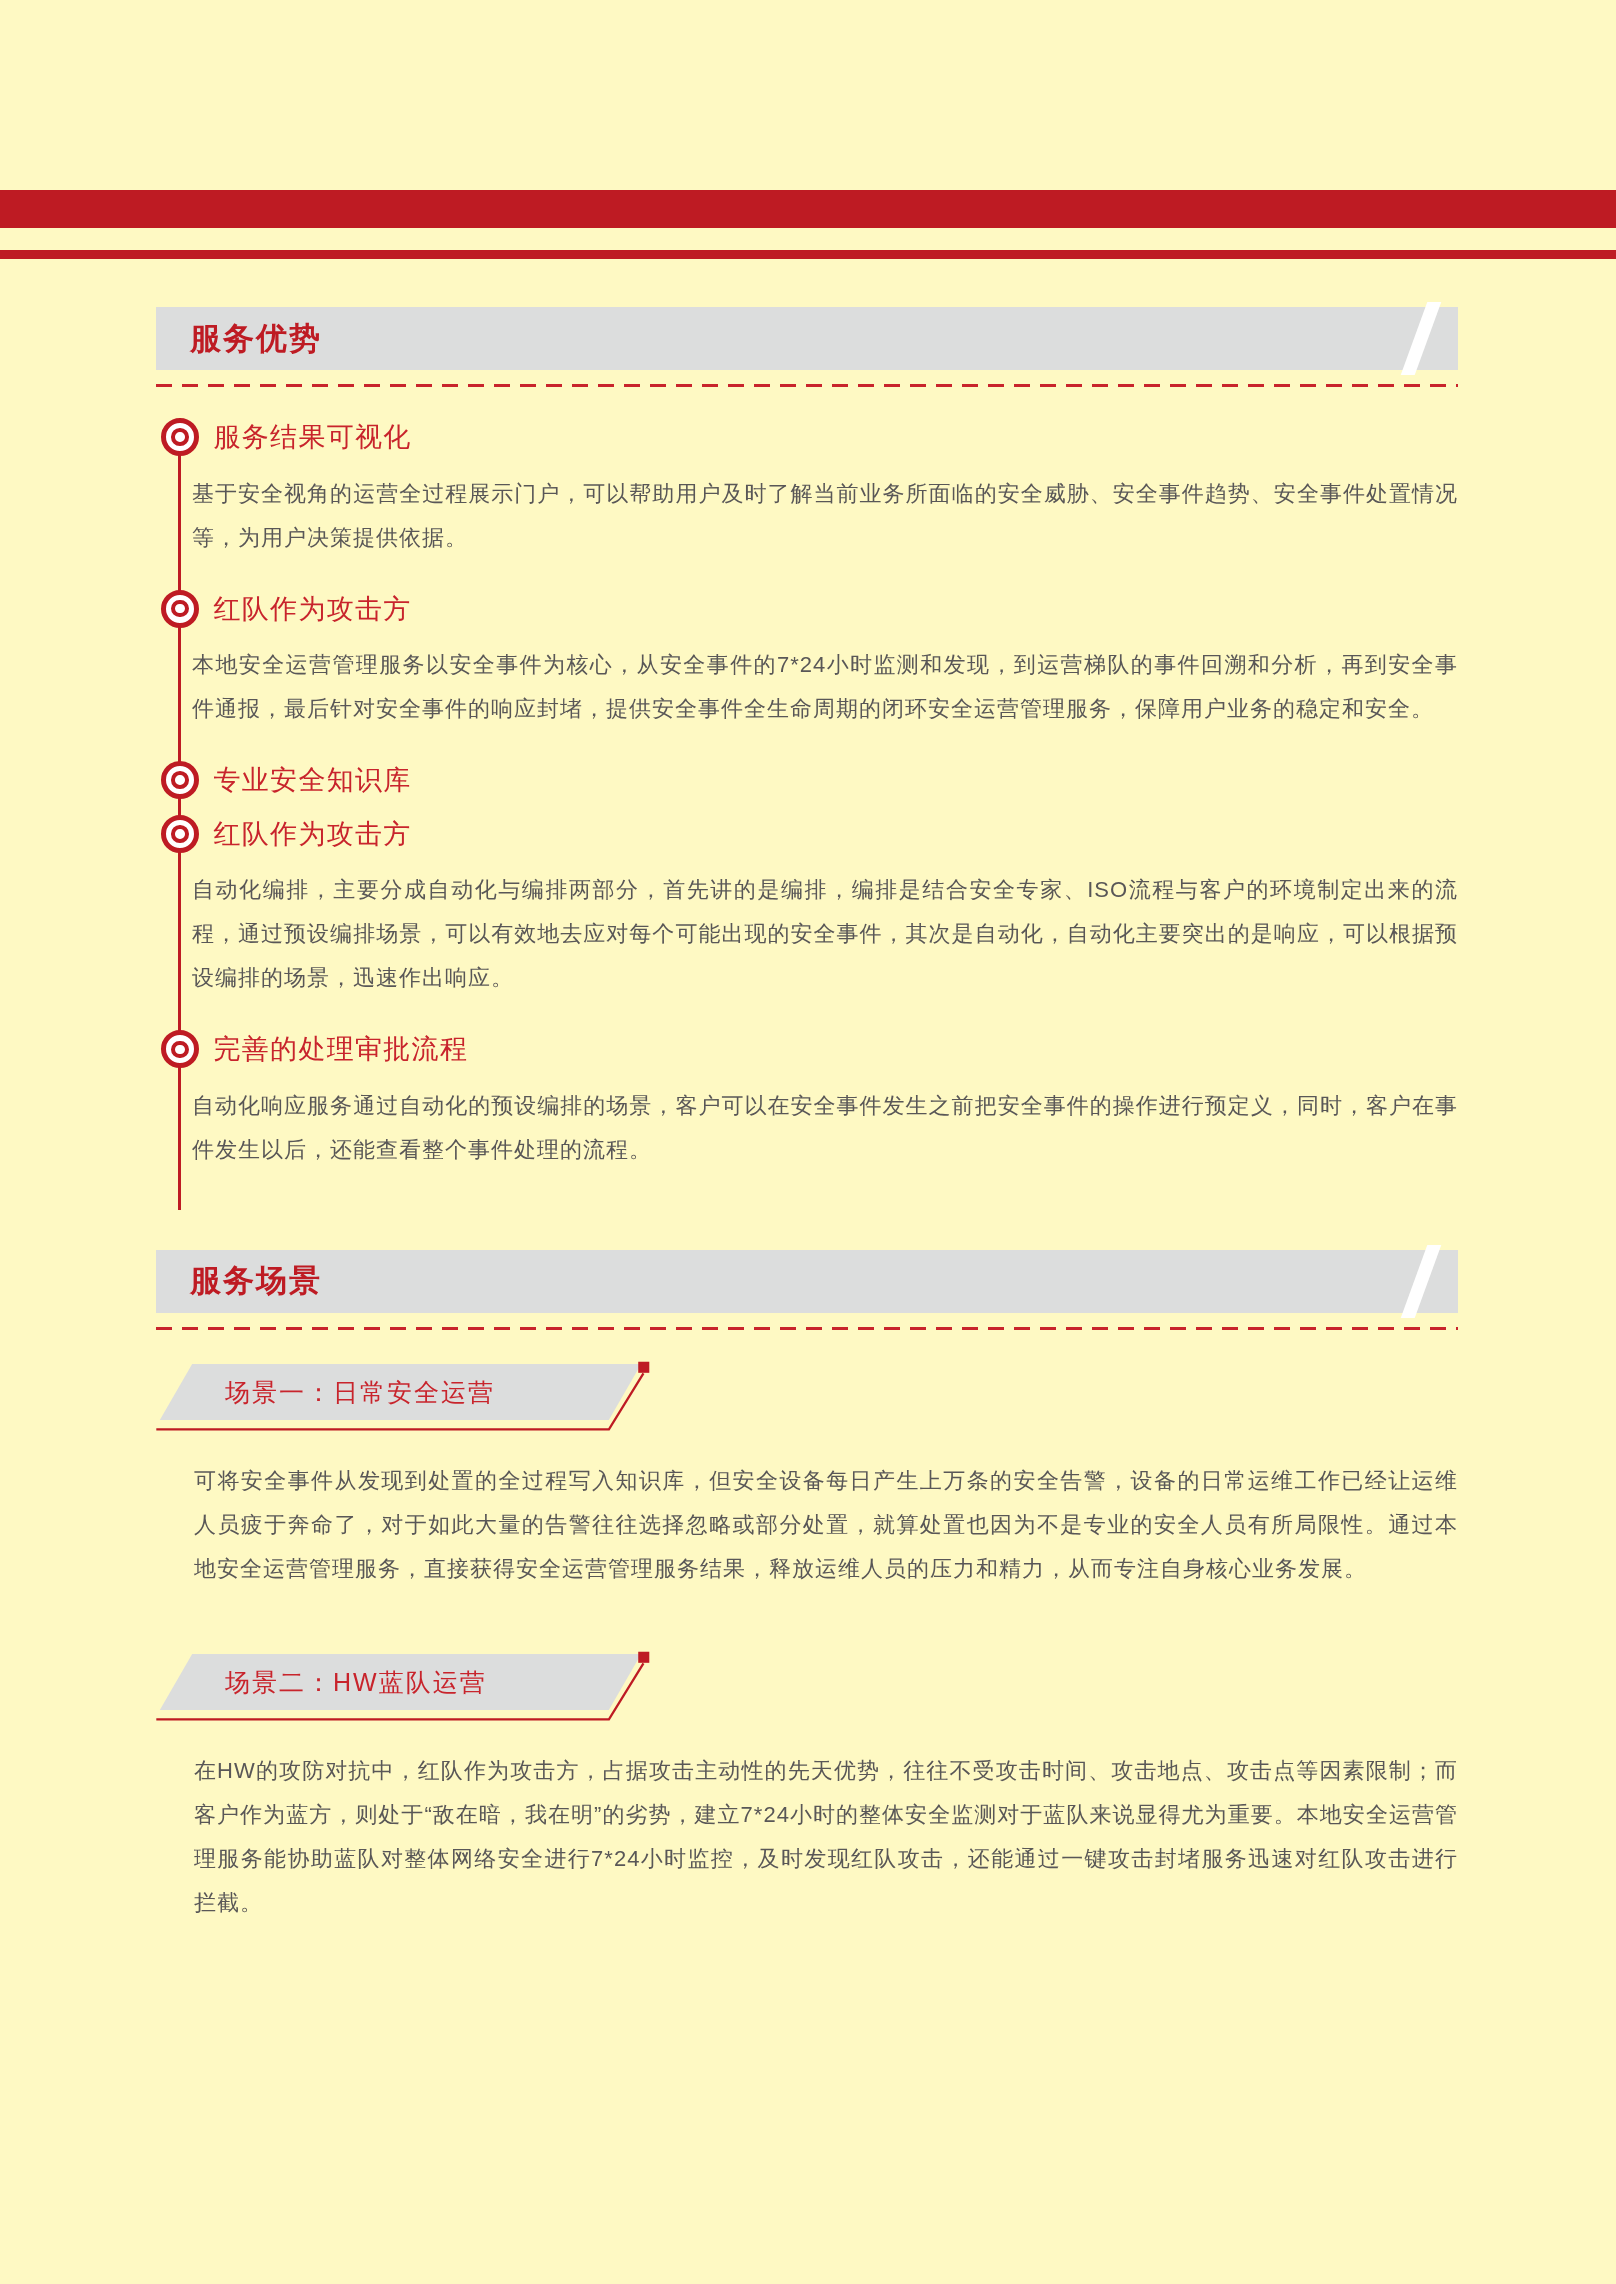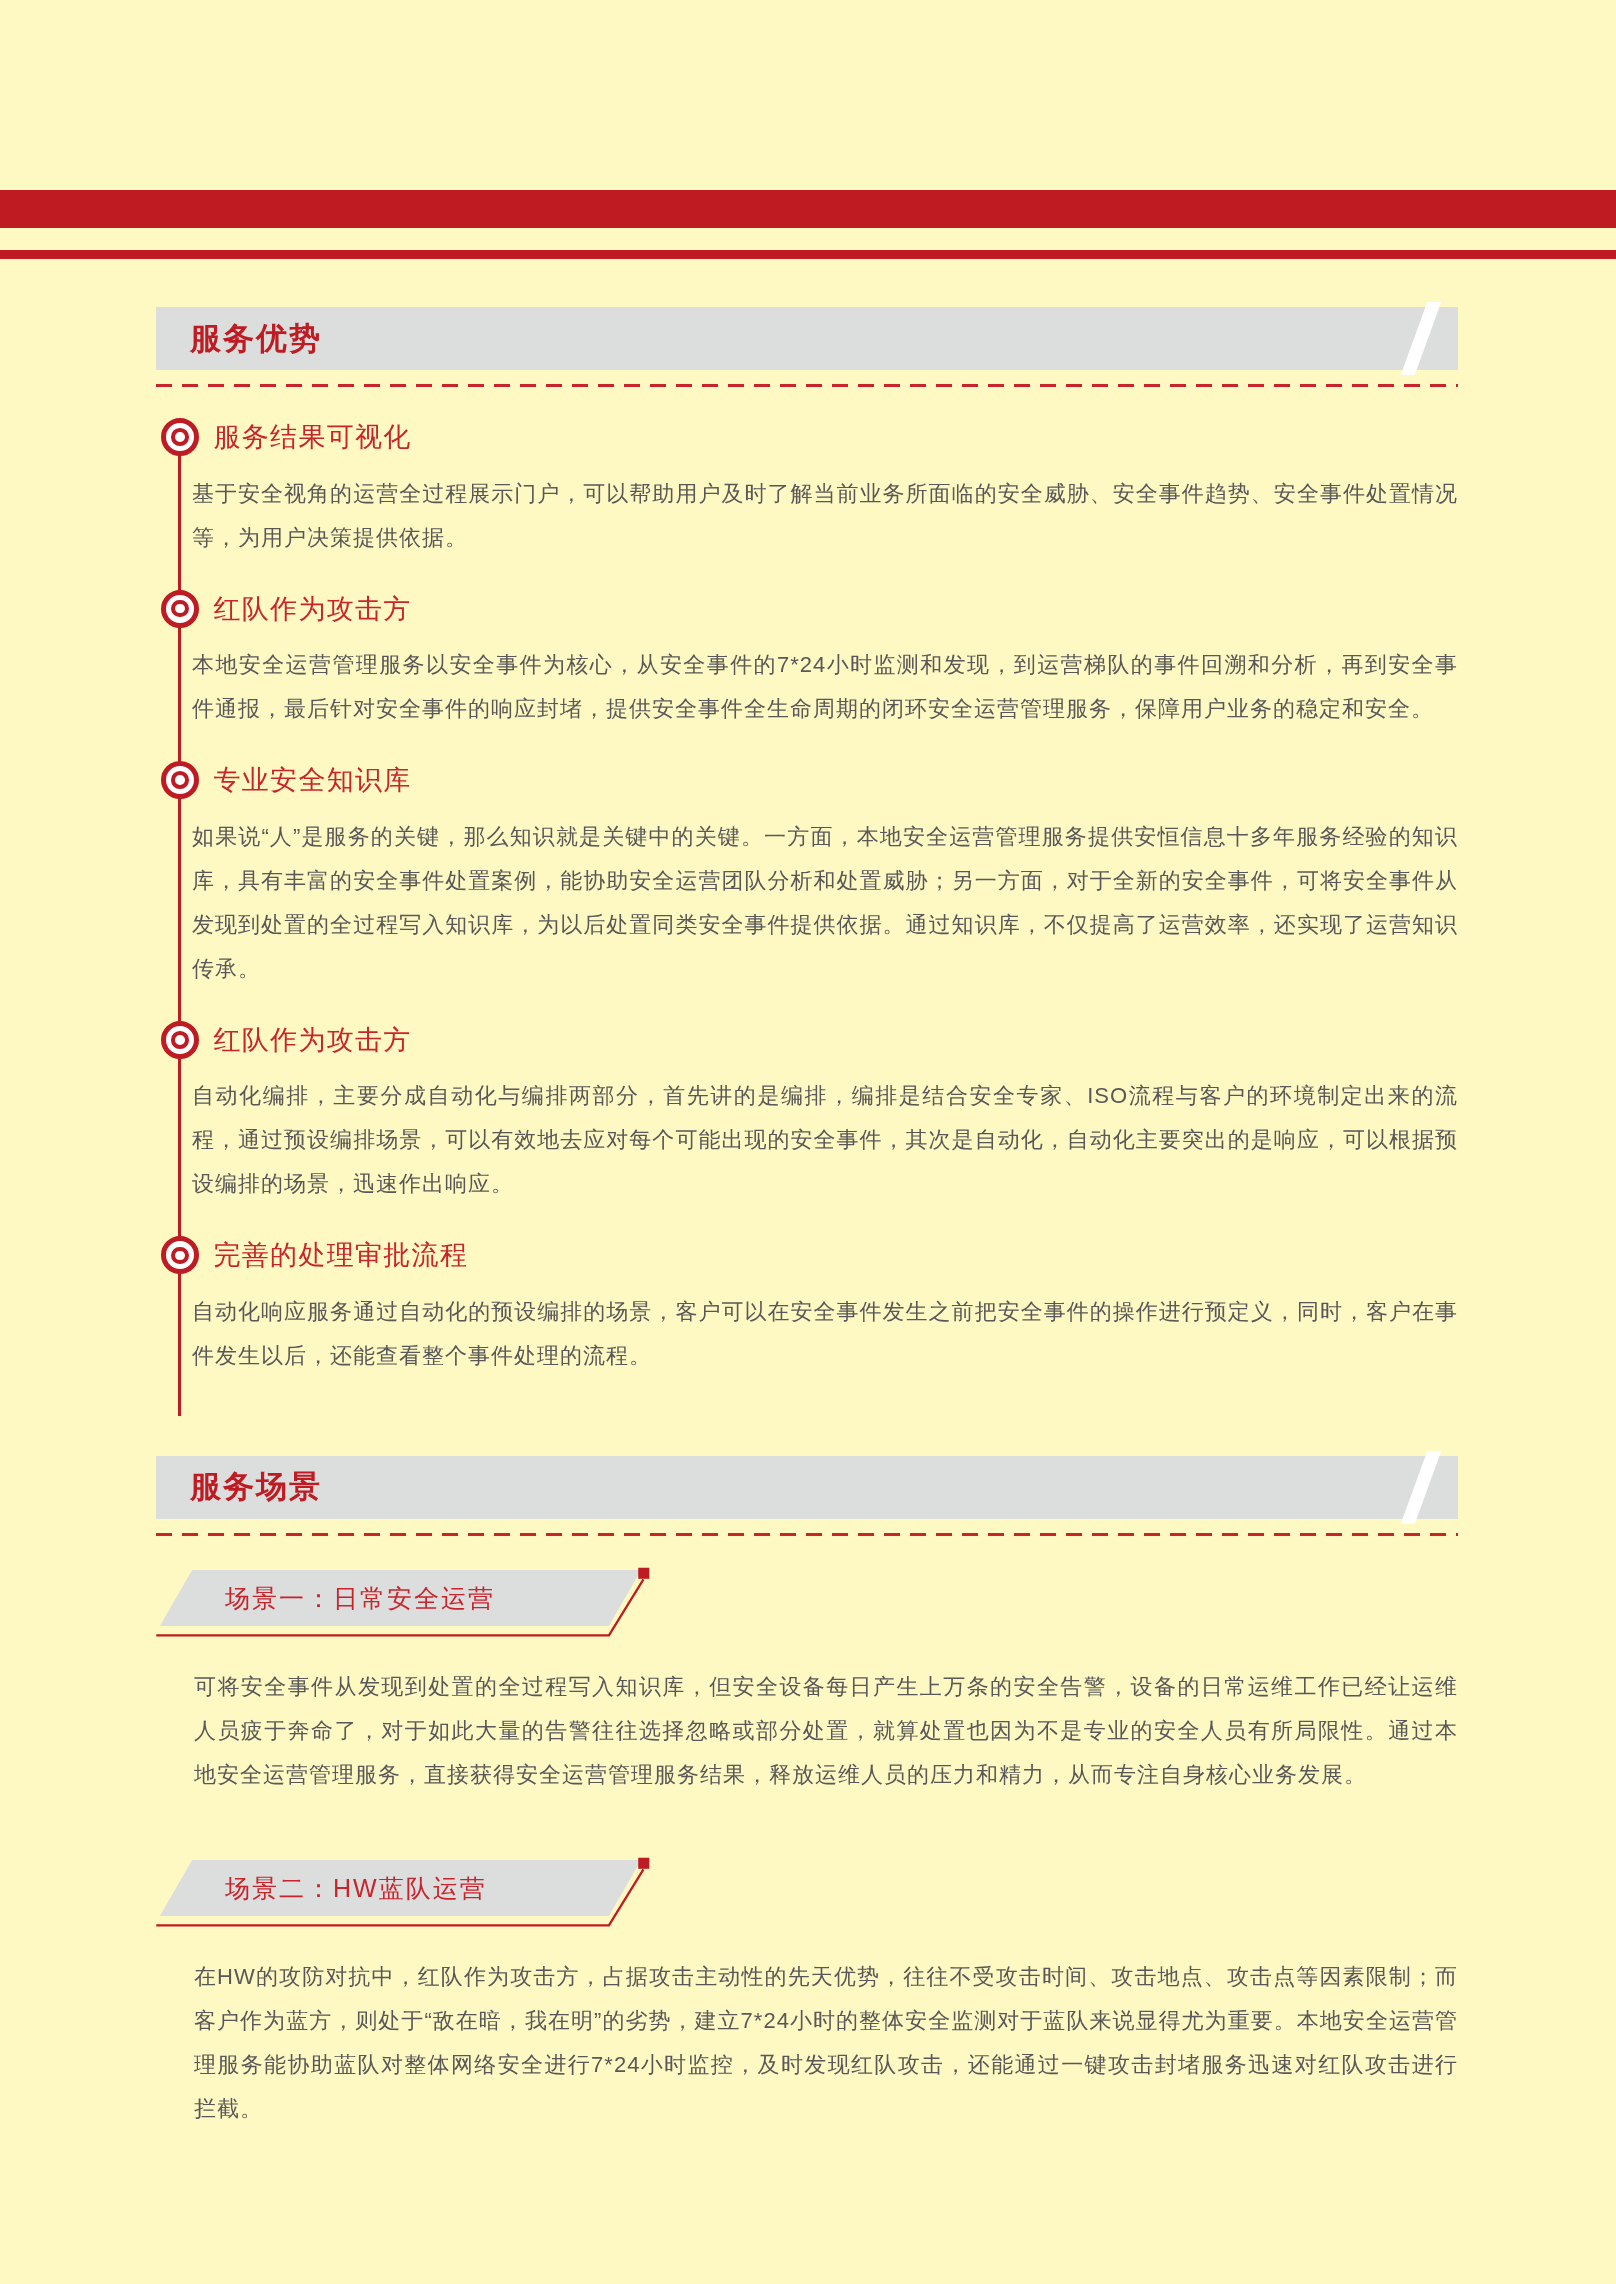--- a/index.html
+++ b/index.html
@@ -115,21 +115,20 @@
         <div class="adv-body">本地安全运营管理服务以安全事件为核心，从安全事件的7*24小时监测和发现，到运营梯队的事件回溯和分析，再到安全事件通报，最后针对安全事件的响应封堵，提供安全事件全生命周期的闭环安全运营管理服务，保障用户业务的稳定和安全。</div>
       </div>
 
       <div class="adv-item">
         <div class="adv-title-row">
           <div class="adv-icon">
               <div class="inner"></div>
             </div>
           <div class="adv-title">专业安全知识库</div>
         </div>
-        <div class="adv-body">如果说“人”是服务的关键，那么知识就是关键中的关键。一方面，本地安全运营管理服务提供安恒信息十多年服务经验的知识库，具有丰富的安全事件处置案例，能协助安全运营团队分析和处置威胁；另一方面，对于全新的安全事件，可将安全事件从发现到处置的全过程写入知识库，为以后处置同类安全事件提供依据。通过知识库，不仅提高了运营效率，还实现了运营知识传承。</div>
       </div>
 
       <div class="adv-item">
         <div class="adv-title-row">
           <div class="adv-icon">
               <div class="inner"></div>
             </div>
           <div class="adv-title">红队作为攻击方</div>
         </div>
         <div class="adv-body">自动化编排，主要分成自动化与编排两部分，首先讲的是编排，编排是结合安全专家、ISO流程与客户的环境制定出来的流程，通过预设编排场景，可以有效地去应对每个可能出现的安全事件，其次是自动化，自动化主要突出的是响应，可以根据预设编排的场景，迅速作出响应。</div>

